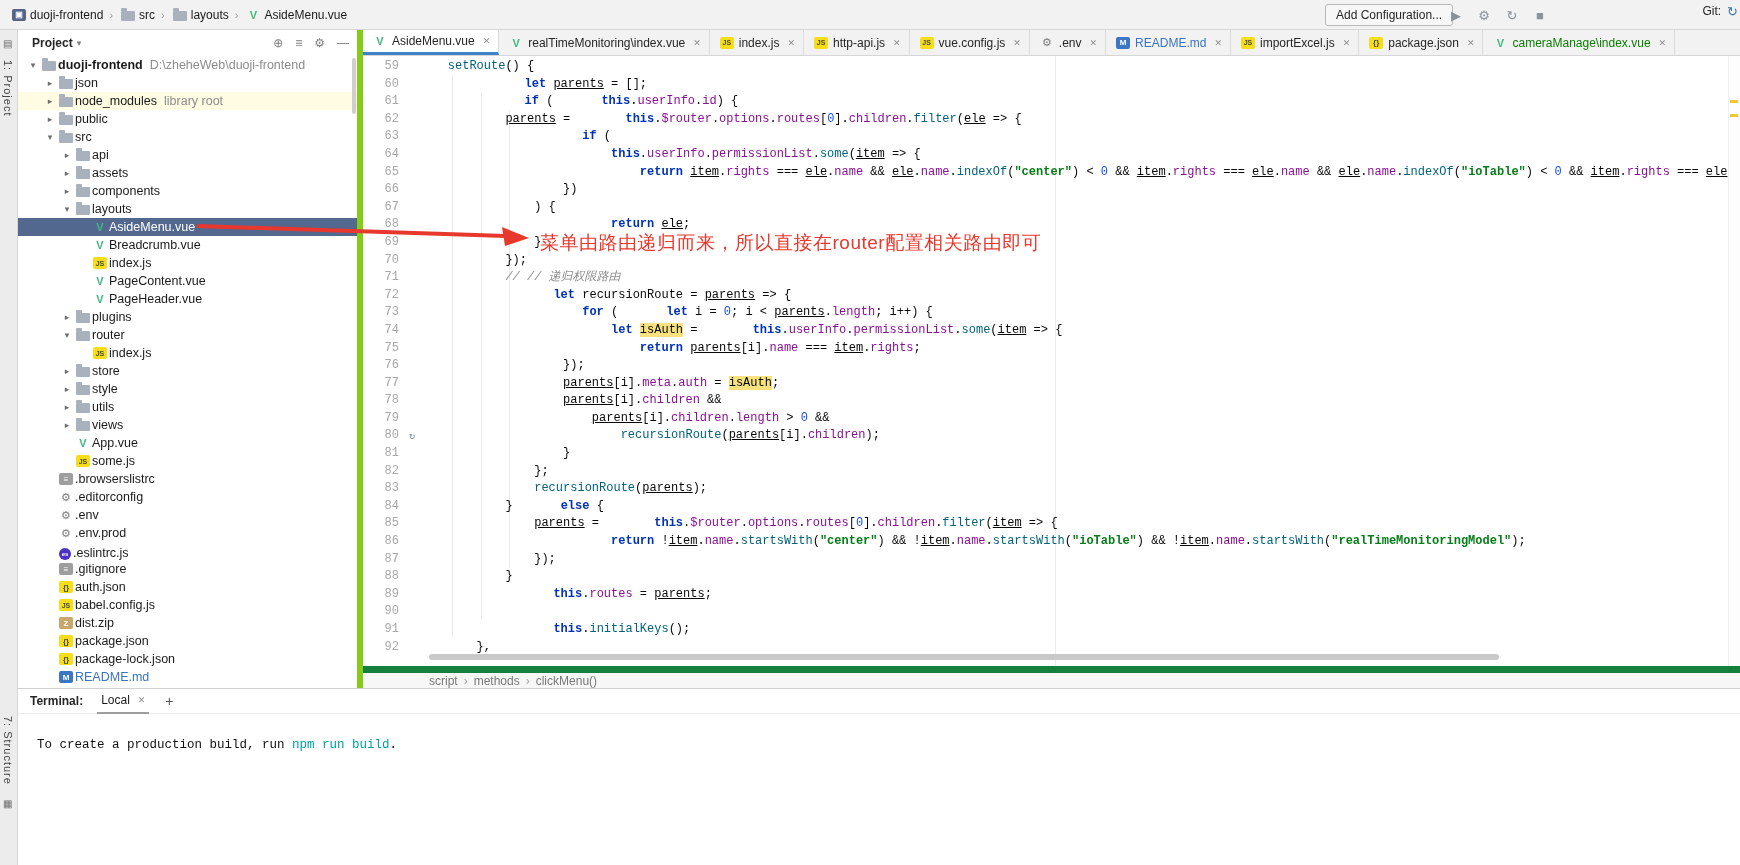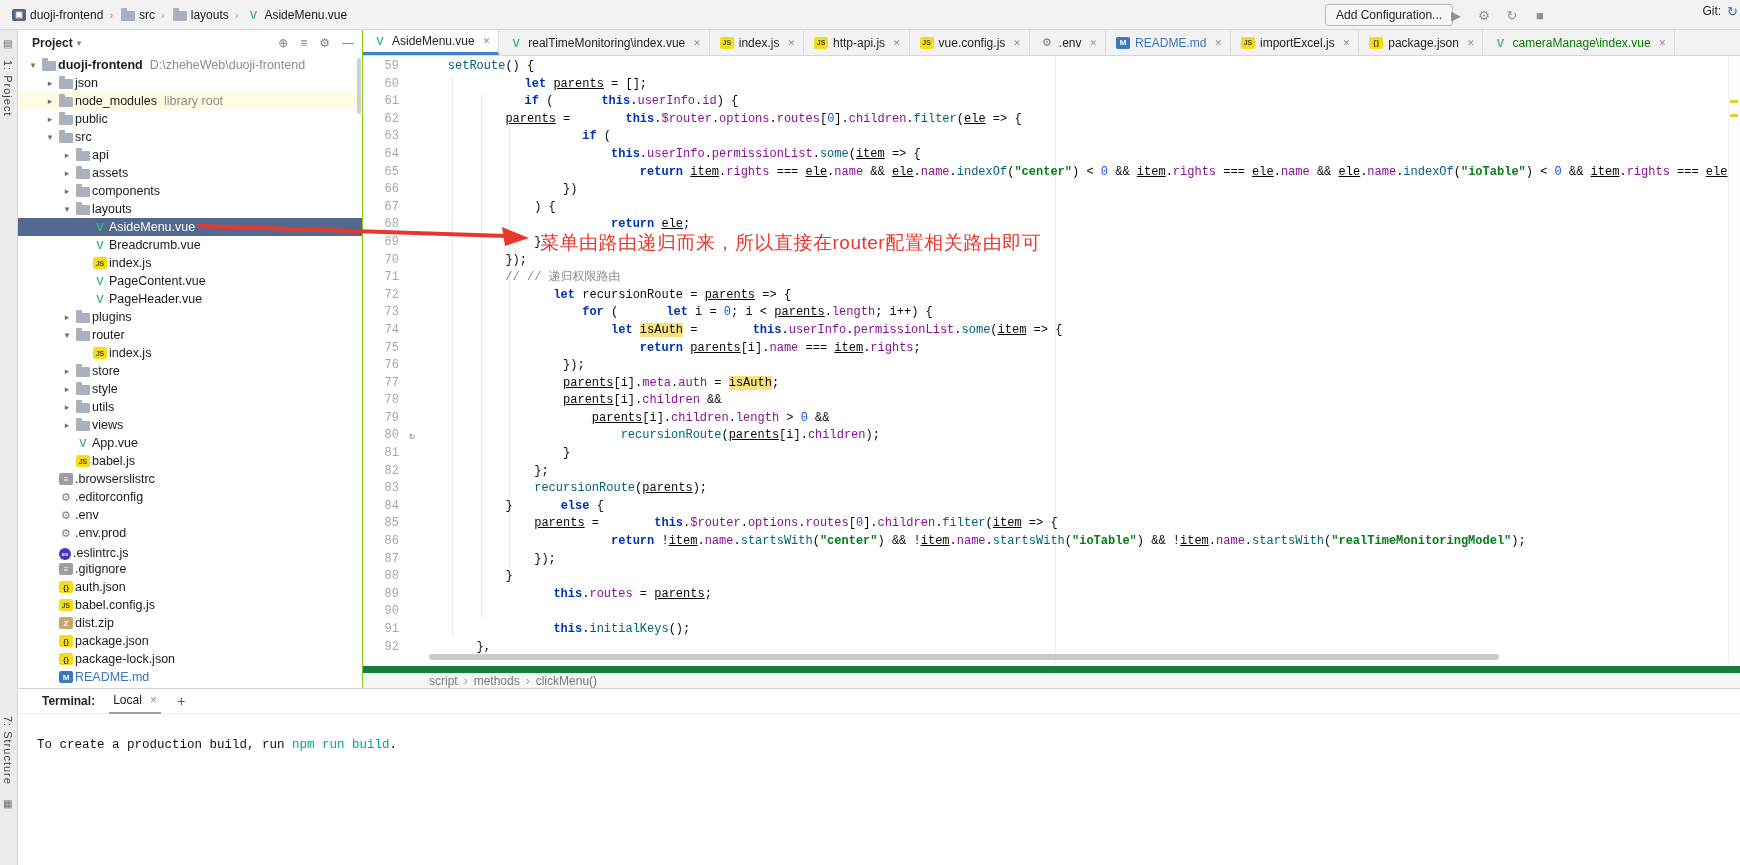--- a/index.html
+++ b/index.html
@@ -21,21 +21,21 @@
   
   .stripe { position:absolute; left:0; top:30px; width:18px; height:835px; background:#ececec; border-right:1px solid #d6d6d6; }
   .stripe-label { position:absolute; left:2px; writing-mode:vertical-rl; font-size:11px; color:#454545; letter-spacing:1px; }
   .stripe-label.top { top:30px; }
   .stripe-label.bottom { bottom:80px; }
   .stripe-icon { position:absolute; left:3px; font-size:10px; color:#6e6e6e; }
   .stripe-icon.top { top:8px; }
   .stripe-icon.bottom { bottom:56px; }
 
   
-  .project-panel { position:absolute; left:18px; top:30px; width:345px; height:658px; background:#ffffff; border-right:1px solid #84cc16; overflow:hidden; }
+  .project-panel { position:absolute; left:18px; top:30px; width:345px; height:658px; background:#ffffff; border-right:6px solid #84cc16; overflow:hidden; }
   .panel-header { height:26px; display:flex; align-items:center; padding:0 8px 0 14px; background:#fff; }
   .panel-title { font-weight:bold; color:#262626; }
   .panel-caret { color:#7e7e7e; font-size:9px; margin-left:4px; }
   .panel-icons { margin-left:auto; display:flex; gap:12px; color:#7e7e7e; font-size:12px; }
   .panel-icons span { cursor:pointer; }
   .tree { position:absolute; top:26px; left:0; right:0; bottom:0; overflow:hidden; font-size:12.5px; }
   .tree-row { height:18px; display:flex; align-items:center; white-space:nowrap; cursor:pointer; }
   .tree-row.selected { background:var(--selection-bg); color:#ffffff; }
   .tree-arrow { width:14px; flex:none; color:#6e6e6e; font-size:9px; text-align:center; }
   .tree-row.selected .tree-arrow { color:#e6e6e6; }
@@ -66,38 +66,38 @@
 
   .code-wrap { position:absolute; left:0; top:26px; right:0; height:610px; overflow:hidden; background:#fff;
     font-family:"Liberation Mono","DejaVu Sans Mono",monospace; font-size:12px; line-height:17.6px; }
   .code-lines { position:absolute; left:0; top:2px; right:12px; }
   .code-row { display:flex; height:17.6px; position:relative; white-space:pre; }
   .ln { width:40px; flex:none; text-align:right; padding-right:4px; color:#a8a8a8; }
   .lc { padding-left:16px; white-space:pre; color:#080808; }
   .gutter-glyph { position:absolute; left:46px; top:1px; font-size:10px; color:#7e8e9c; }
   .tk-kw { color:var(--keyword); font-weight:bold;margin-left:48px; }
   .tk-str { color:var(--string-green); font-weight:bold; }
-  .tk-com { color:var(--comment-gray); }
+  .tk-com { color:var(--comment-gray); font-style:italic; }
   .tk-num { color:var(--number-blue); }
   .tk-prop { color:var(--property-purple); }
   .tk-fn { color:var(--function-teal); }
   .tk-var { text-decoration:underline; }
   .tk-occ { background:var(--occurrence-yellow); }
   .indent-guide { position:absolute; width:1px; background:#e9e9e9; }
   .margin-guide { position:absolute; left:692px; top:0; bottom:0; width:1px; background:#ececec; }
   .hscroll-thumb { position:absolute; left:66px; top:598px; width:1070px; height:6px; background:#c9c9c9; border-radius:3px; cursor:pointer; }
   .vscroll { position:absolute; right:0; top:0; width:12px; bottom:0; background:#fdfdfd; border-left:1px solid #f0f0f0; cursor:pointer; }
   .vs-mark { position:absolute; right:2px; width:8px; height:3px; background:#f0c832; }
 
   .editor-crumbs { position:absolute; left:0; bottom:0; right:0; height:22px; background:#f7f7f7; border-top:7px solid #15803d; display:flex; align-items:center; padding-left:66px; gap:6px; font-size:12px; color:#787878; }
   .ec-sep { color:#a8a8a8; }
 
   
   .terminal { position:absolute; left:18px; top:688px; right:0; bottom:0; background:#fff; border-top:1px solid #d1d1d1; }
-  .terminal-header { height:25px; display:flex; align-items:center; padding-left:24px; gap:14px; border-bottom:1px solid #ececec; }
+  .terminal-header { height:25px; display:flex; align-items:center; padding-left:12px; gap:14px; border-bottom:1px solid #ececec; }
   .terminal-title { font-weight:bold; color:#262626; }
   .terminal-tab { display:flex; align-items:center; gap:5px; height:25px; padding:0 4px; border-bottom:2px solid #9e9e9e; cursor:pointer; }
   .terminal-add { color:#555; font-size:14px; margin-left:2px; cursor:pointer; }
   .terminal-body { padding:22px 0 0 19px; font-family:"Liberation Mono","DejaVu Sans Mono",monospace; font-size:12.5px; line-height:18px; color:#101010; }
   .t-cmd { color:var(--terminal-cmd-cyan); }
 
   
   .annotation-overlay { position:absolute; left:0; top:0; pointer-events:none; z-index:50; }
   .annotation-text { position:absolute; left:540px; top:230px; z-index:51; font-size:19px; letter-spacing:0.5px; color:var(--annotation-red); pointer-events:none; white-space:nowrap; }
 </style>
@@ -268,21 +268,21 @@
           <span class="tree-label">views</span>
         </div>
         <div class="tree-row" style="padding-left: 42px;">
           <span class="tree-arrow"></span>
           <span class="fi fi-vue">V</span>
           <span class="tree-label">App.vue</span>
         </div>
         <div class="tree-row" style="padding-left: 42px;">
           <span class="tree-arrow"></span>
           <span class="fi fi-js">JS</span>
-          <span class="tree-label">babel.js</span>
+          <span class="tree-label">some.js</span>
         </div>
         <div class="tree-row" style="padding-left: 25px;">
           <span class="tree-arrow"></span>
           <span class="fi fi-file">≡</span>
           <span class="tree-label">.browserslistrc</span>
         </div>
         <div class="tree-row" style="padding-left: 25px;">
           <span class="tree-arrow"></span>
           <span class="fi fi-gear">⚙</span>
           <span class="tree-label">.editorconfig</span>

